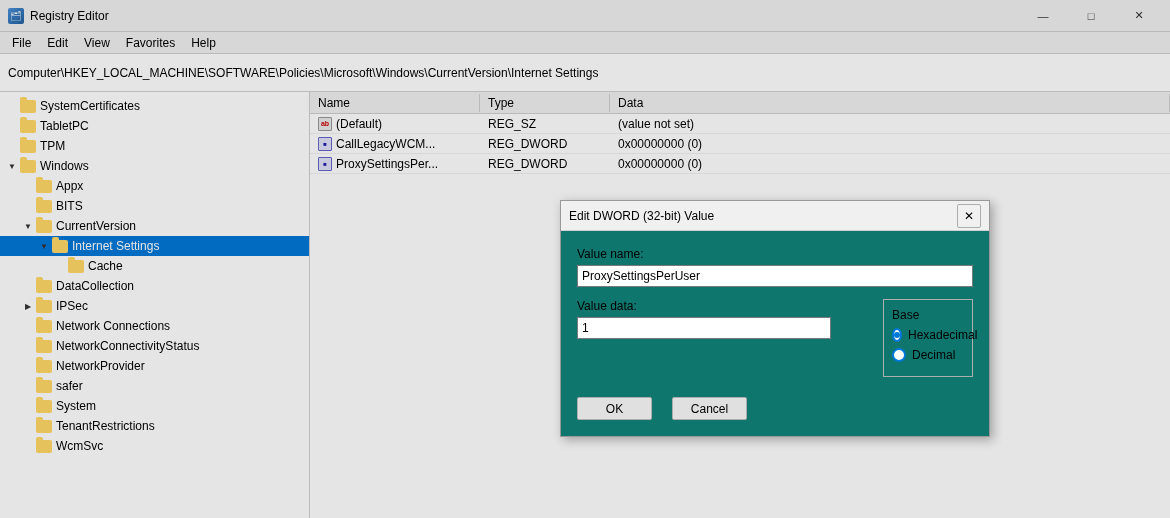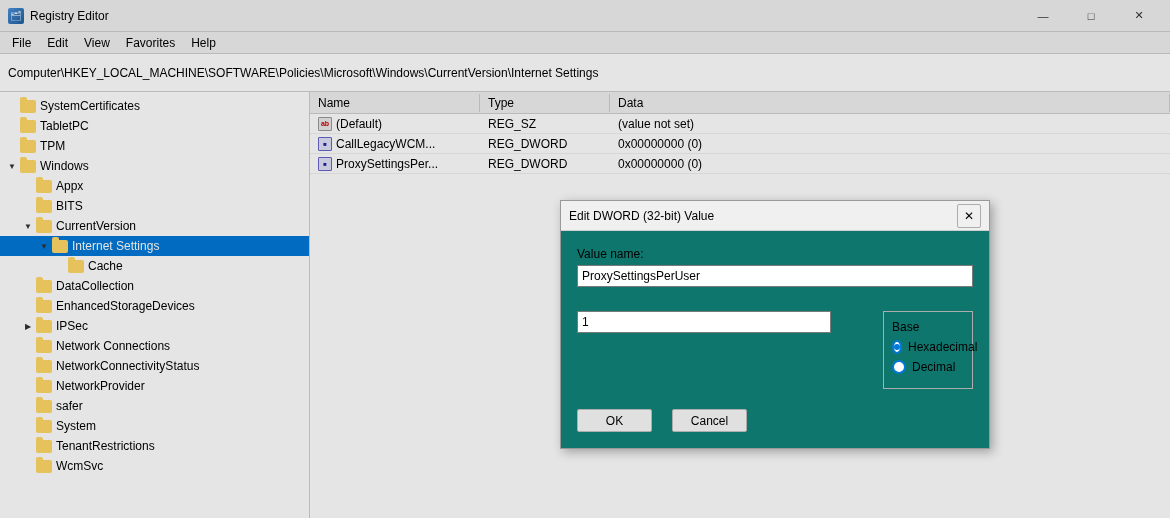--- a/index.html
+++ b/index.html
@@ -278,21 +278,21 @@
       margin-bottom: 4px;
     }
     .dialog-input {
       width: 100%;
       height: 22px;
       border: 1px solid #7a7a7a;
       padding: 2px 4px;
       font-size: 12px;
       font-family: 'Segoe UI', sans-serif;
       background: #fff;
-      margin-bottom: 24px;
+      margin-bottom: 12px;
     }
     .dialog-row {
       display: flex;
       gap: 12px;
       margin-bottom: 16px;
     }
     .dialog-col-data {
       flex: 1;
     }
     .dialog-col-base {
@@ -429,25 +429,20 @@
       </div>
       <div class="tree-item" style="padding-left: 52px;">
         <span class="tree-expand"></span>
         <span class="folder-icon"></span>
         <span class="tree-label">Cache</span>
       </div>
       <div class="tree-item" style="padding-left: 20px;">
         <span class="tree-expand"></span>
         <span class="folder-icon"></span>
         <span class="tree-label">DataCollection</span>
-      </div>
-      <div class="tree-item" style="padding-left: 20px;">
-        <span class="tree-expand"></span>
-        <span class="folder-icon"></span>
-        <span class="tree-label">EnhancedStorageDevices</span>
       </div>
       <div class="tree-item" style="padding-left: 20px;">
         <span class="tree-expand">▶</span>
         <span class="folder-icon"></span>
         <span class="tree-label">IPSec</span>
       </div>
       <div class="tree-item" style="padding-left: 20px;">
         <span class="tree-expand"></span>
         <span class="folder-icon"></span>
         <span class="tree-label">Network Connections</span>
@@ -526,20 +521,21 @@
   <div class="dialog-title-bar">
     <span class="dialog-title">Edit DWORD (32-bit) Value</span>
     <button class="dialog-close-btn">✕</button>
   </div>
   <div class="dialog-body">
     <div class="dialog-field-label">Value name:</div>
     <input class="dialog-input" type="text" readonly="" value="ProxySettingsPerUser" style="">
 
     <div class="dialog-row">
       <div class="dialog-col-data">
+        <div class="dialog-field-label">Value data:</div>
         <input class="dialog-input" type="text" id="value-data-input" style="margin-bottom: 0px;" value="1">
       </div>
       <div class="dialog-col-base">
         <div class="base-box">
           <div class="base-group-label">Base</div>
           <label class="radio-label">
             <span class="radio-btn checked"></span>
             <span>Hexadecimal</span>
           </label>
           <label class="radio-label">

